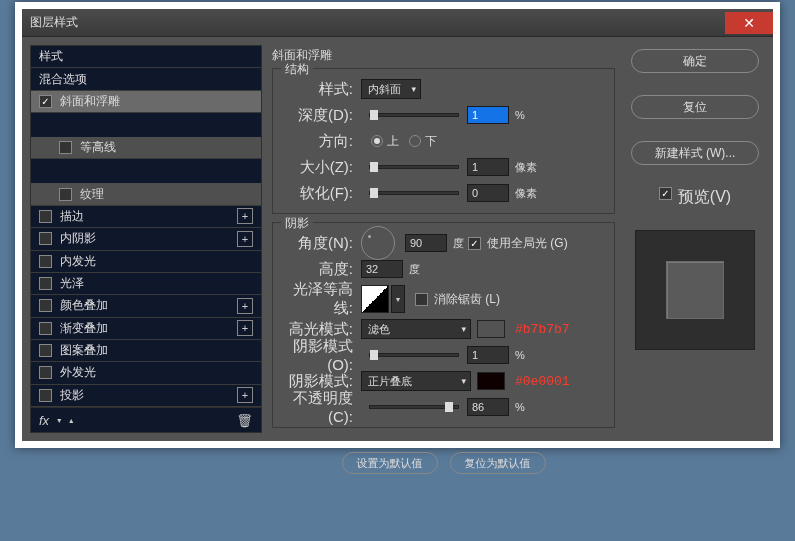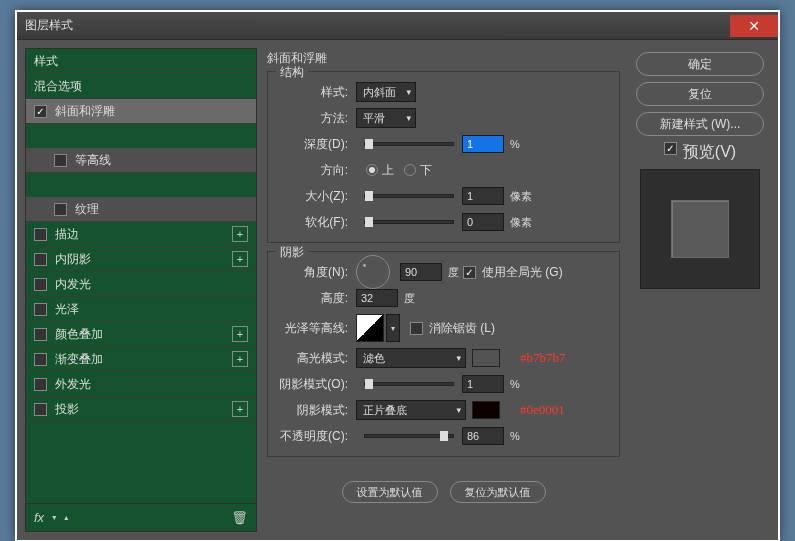--- a/index.html
+++ b/index.html
@@ -1,58 +1,58 @@
 <!DOCTYPE html>
 <html><head>
 <meta charset="utf-8">
 <style>
 * { margin: 0; padding: 0; box-sizing: border-box; font-family: "Microsoft YaHei", Arial, sans-serif; }
 body { background: #5a7a9a; width: 795px; height: 541px; position: relative; }
-.window { position: absolute; left: 15px; top: 10px; width: 765px; height: 532px; background: #535353; border: 2px solid #ffffff; box-shadow: 0 0 10px rgba(0,0,0,0.5); }
+.window { position: absolute; left: 15px; top: 2px; width: 765px; height: 446px; background: #535353; border: 7px solid #ffffff; box-shadow: 0 0 10px rgba(0,0,0,0.5); }
 .titlebar { height: 28px; background: linear-gradient(#4b4b4b, #3a3a3a); display: flex; align-items: center; padding-left: 8px; border-bottom: 1px solid #2a2a2a; }
 .title { color: #ddd; font-size: 12px; }
 .closebtn { margin-left: auto; width: 48px; height: 22px; background: #c73a2f; color: #fff; display: flex; align-items: center; justify-content: center; font-size: 14px; cursor: pointer; }
 .content { display: flex; padding: 8px; gap: 10px; height: calc(100% - 28px); }
-.sidebar { width: 232px; background: #14532d; border: 1px solid #2f2f2f; display: flex; flex-direction: column; }
+.sidebar { width: 232px; background: #0f172a; border: 1px solid #2f2f2f; display: flex; flex-direction: column; }
 .sidebar-item { height: 25px; display: flex; align-items: center; padding: 0 8px; color: #ddd; font-size: 12px; border-bottom: 1px solid #3a3a3a; cursor: pointer; }
 .sidebar-item.active { background: #6a6a6a; }
 .sidebar-item.sub { padding-left: 28px; background: #4f4f4f; margin-top: 24px; }
 .sidebar-item .cb { width: 13px; height: 13px; border: 1px solid #888; background: #333; margin-right: 8px; display: flex; align-items: center; justify-content: center; font-size: 10px; color: #fff; }
 .sidebar-item .cb.checked::after { content: "✓"; }
 .sidebar-item .plus { margin-left: auto; width: 16px; height: 16px; border: 1px solid #888; display: flex; align-items: center; justify-content: center; font-size: 11px; color: #ccc; }
 .sidebar-footer { margin-top: auto; height: 28px; display: flex; align-items: center; padding: 0 8px; gap: 8px; border-top: 1px solid #2f2f2f; justify-content: flex-end; }
 .fx { font-style: italic; color: #ccc; font-size: 13px; }
 .caret { color: #ccc; font-size: 8px; }
 .trash { margin-left: auto; color: #ccc; font-size: 13px; }
 .main { flex: 1; display: flex; flex-direction: column; color: #ddd; font-size: 12px; }
 .section-title { font-size: 12px; margin: 2px 0 4px 0; }
 .group { border: 1px solid #3a3a3a; padding: 6px 10px; margin-bottom: 8px; position: relative; }
 .group-title { position: absolute; top: -8px; left: 8px; background: #535353; padding: 0 4px; font-size: 12px; }
 .row { display: flex; align-items: center; height: 24px; margin: 2px 0; }
-.lbl { width: 70px; text-align: right; margin-right: 8px; font-size: 12px; }
+.lbl { width: 70px; text-align: right; margin-right: 8px; font-size: 15px; }
 .select { height: 20px; background: #333; border: 1px solid #1a1a1a; color: #ddd; padding: 0 18px 0 6px; font-size: 11px; position: relative; display: flex; align-items: center; min-width: 60px; }
 .select::after { content: "▾"; position: absolute; right: 4px; font-size: 9px; }
 .radio { width: 12px; height: 12px; border: 1px solid #888; border-radius: 50%; margin: 0 4px 0 10px; display: inline-flex; align-items: center; justify-content: center; }
 .radio.checked::after { content: ""; width: 6px; height: 6px; background: #ddd; border-radius: 50%; }
 .slider { width: 90px; height: 4px; background: #333; border: 1px solid #222; position: relative; margin: 0 8px; }
 .slider .thumb { position: absolute; top: -4px; width: 8px; height: 10px; background: #ddd; }
 .numbox { width: 42px; height: 18px; background: #333; border: 1px solid #1a1a1a; color: #ddd; font-size: 11px; padding: 0 4px; display: flex; align-items: center; }
 .numbox.sel { background: #1473e6; color: #fff; }
 .unit { margin-left: 6px; font-size: 11px; }
 .cb2 { width: 13px; height: 13px; border: 1px solid #888; background: #333; margin-right: 6px; display: inline-flex; align-items: center; justify-content: center; font-size: 10px; }
 .cb2.checked::after { content: "✓"; color: #fff; }
 .anglewheel { width: 34px; height: 34px; border: 1px solid #888; border-radius: 50%; margin-right: 10px; position: relative; }
 .anglewheel::after { content: ""; position: absolute; width: 3px; height: 3px; background: #aaa; border-radius: 50%; top: 8px; left: 6px; }
 .swatch { width: 28px; height: 18px; border: 1px solid #222; }
 .gloss { width: 28px; height: 28px; border: 1px solid #222; background: linear-gradient(135deg, #fff 50%, #000 50%); margin-right: 2px; }
 .smallsel { width: 14px; height: 28px; background: #333; border: 1px solid #1a1a1a; display: flex; align-items: center; justify-content: center; font-size: 8px; color: #ccc; }
-.redlabel { color: #ff3a2a; font-size: 13px; margin-left: 20px; font-family: Liberation Serif, serif; }
+.redlabel { color: #ff3a2a; font-size: 13px; margin-left: 10px; font-family: Liberation Mono, monospace; }
 .btnrow { display: flex; gap: 12px; justify-content: center; margin-top: 16px; }
 .pillbtn { height: 22px; padding: 0 14px; border: 1px solid #888; border-radius: 11px; background: transparent; color: #ddd; font-size: 11px; display: flex; align-items: center; cursor: pointer; }
-.rightpanel { width: 140px; display: flex; flex-direction: column; align-items: center; gap: 6px; padding-top: 4px; }
+.rightpanel { width: 140px; display: flex; flex-direction: column; align-items: center; gap: 22px; padding-top: 4px; }
 .bigbtn { width: 128px; height: 24px; border: 1px solid #888; border-radius: 12px; background: transparent; color: #ddd; font-size: 12px; display: flex; align-items: center; justify-content: center; cursor: pointer; }
 .previewrow { display: flex; align-items: flex-start; color: #ddd; font-size: 16px; }
 .preview { width: 120px; height: 120px; background: #2e2e2e; border: 1px solid #222; display: flex; align-items: center; justify-content: center; }
 .preview .inner { width: 58px; height: 58px; background: #5a5a5a; border: 1px solid #6a6a6a; box-shadow: inset 1px 1px 0 #7a7a7a; }
 </style>
 </head>
 <body>
 
 <div class="window">
   <div class="titlebar">
@@ -103,20 +103,24 @@
           <span>颜色叠加</span>
           <span class="plus">+</span>
         </div>
       <div class="sidebar-item">
           <span class="cb"></span>
           <span>渐变叠加</span>
           <span class="plus">+</span>
         </div>
       <div class="sidebar-item">
           <span class="cb"></span>
+          <span>图案叠加</span>
+        </div>
+      <div class="sidebar-item">
+          <span class="cb"></span>
           <span>外发光</span>
         </div>
       <div class="sidebar-item">
           <span class="cb"></span>
           <span>投影</span>
           <span class="plus">+</span>
         </div>
       <div class="sidebar-footer">
         <span class="fx">fx</span>
         <span class="caret">▾</span>
@@ -127,26 +131,20 @@
 
     <div class="main">
       <div class="section-title">斜面和浮雕</div>
 
       <div class="group">
         <div class="group-title">结构</div>
         <div class="row">
             <span class="lbl">样式:</span>
             <div class="select">
               <span>内斜面</span>
-            </div>
-          </div>
-        <div class="row">
-            <span class="lbl">方法:</span>
-            <div class="select">
-              <span>平滑</span>
             </div>
           </div>
         <div class="row">
             <span class="lbl">深度(D):</span>
             <div class="slider">
               <div class="thumb" style="left:0"></div>
             </div>
             <div class="numbox sel">1</div>
             <span class="unit">%</span>
           </div>

